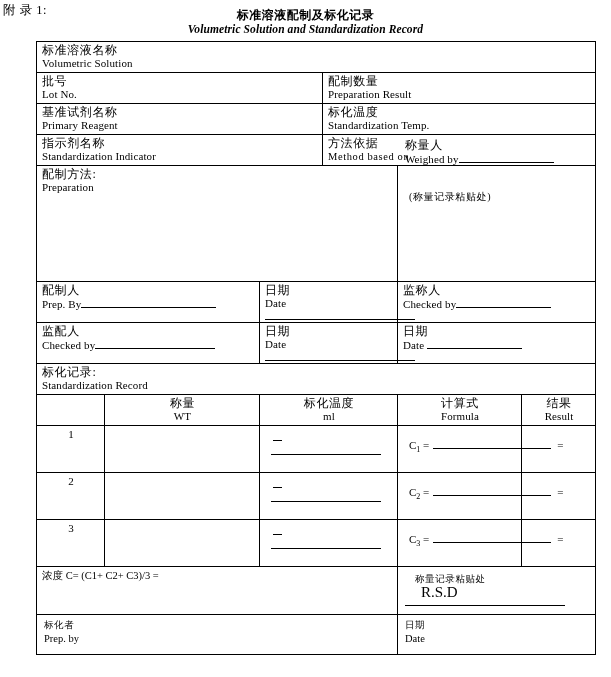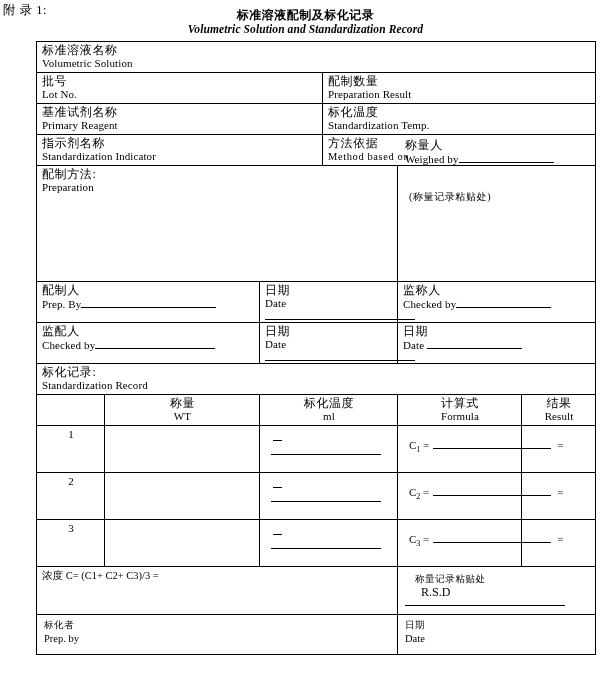--- a/index.html
+++ b/index.html
@@ -105,21 +105,21 @@
     display:inline-block;width:118px;
     border-bottom:1.4px solid #000;height:9px;
     margin:0 6px 0 4px;
   }
 
   .conc{
     font-size:11px;padding-top:14px;padding-left:10px;
   }
   .rsd{position:relative;height:100%;}
   .rsd .r1{position:absolute;left:12px;top:4px;font-size:9.5px;letter-spacing:0.6px;}
-  .rsd .r2{position:absolute;left:18px;top:17px;font-size:12px;}
+  .rsd .r2{position:absolute;left:18px;top:17px;font-size:15px;}
   .rsd .r3{position:absolute;left:2px;top:36px;width:160px;border-bottom:1.4px solid #000;}
 
   .foot{position:relative;height:100%;}
   .foot .f1{position:absolute;left:2px;top:2px;font-size:9.5px;letter-spacing:0.6px;}
   .foot .f2{position:absolute;left:2px;top:15px;font-size:10.5px;}
   .dateline2{
     display:block;width:150px;border-bottom:1.4px solid #000;height:7px;margin-top:2px;
   }
 </style>
 </head>

